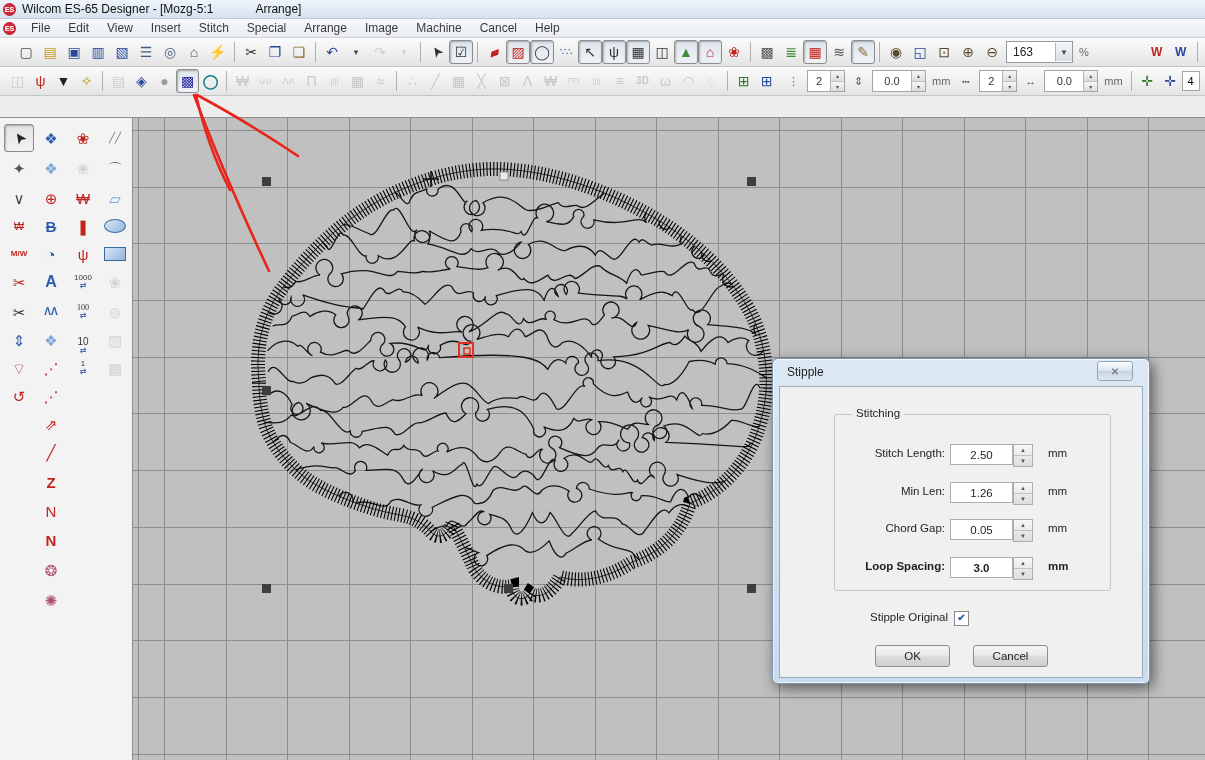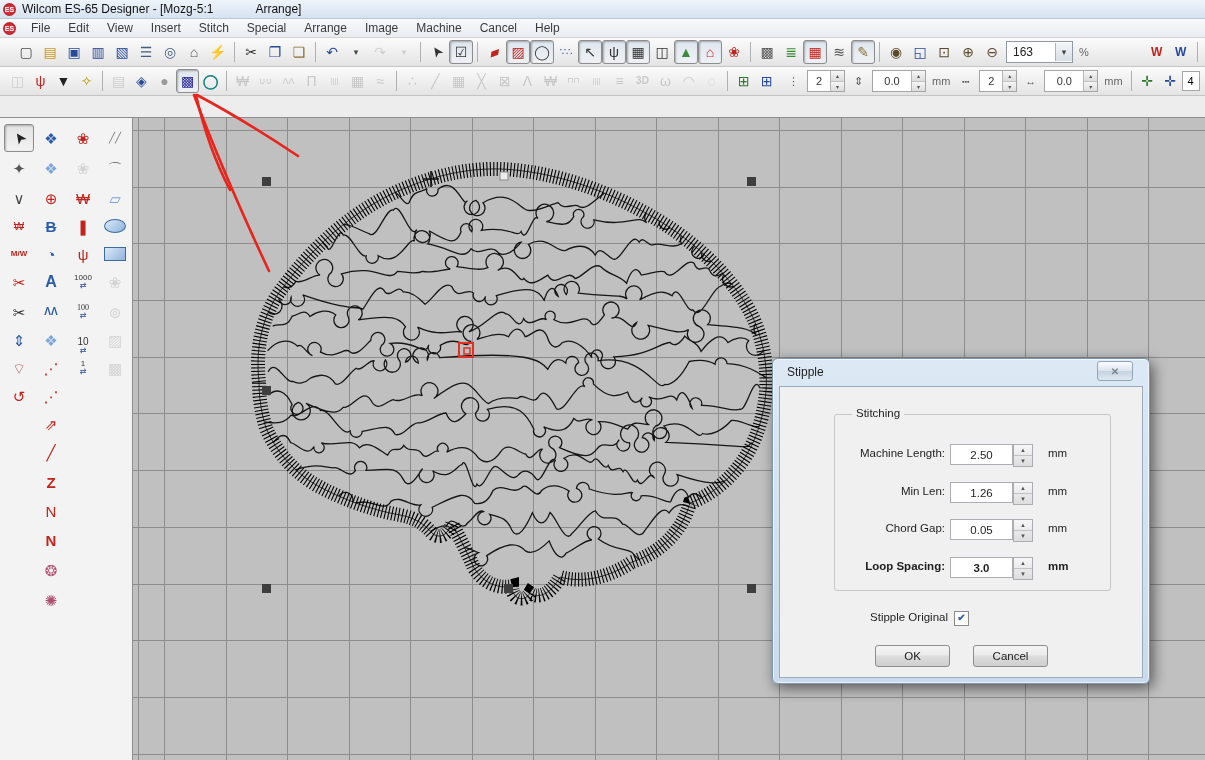--- a/index.html
+++ b/index.html
@@ -612,21 +612,21 @@
   <div class="dialog" style="background: linear-gradient(rgb(220, 233, 245), rgb(201, 219, 236));">
     <span class="dialog-title">Stipple</span>
     <div class="dialog-close">
       <span>✕</span>
     </div>
     <div class="dialog-body">
       <div class="groupbox"></div>
       <span class="grouplabel">Stitching</span>
 
       <div class="frow f0">
-        <span class="flabel">Machine Length:</span>
+        <span class="flabel">Stitch Length:</span>
         <div class="ffield">2.50</div>
         <div class="fspin">
             <div>▲</div>
             <div>▼</div>
           </div>
         <span class="funit">mm</span>
       </div>
       <div class="frow f1">
         <span class="flabel">Min Len:</span>
         <div class="ffield">1.26</div>

